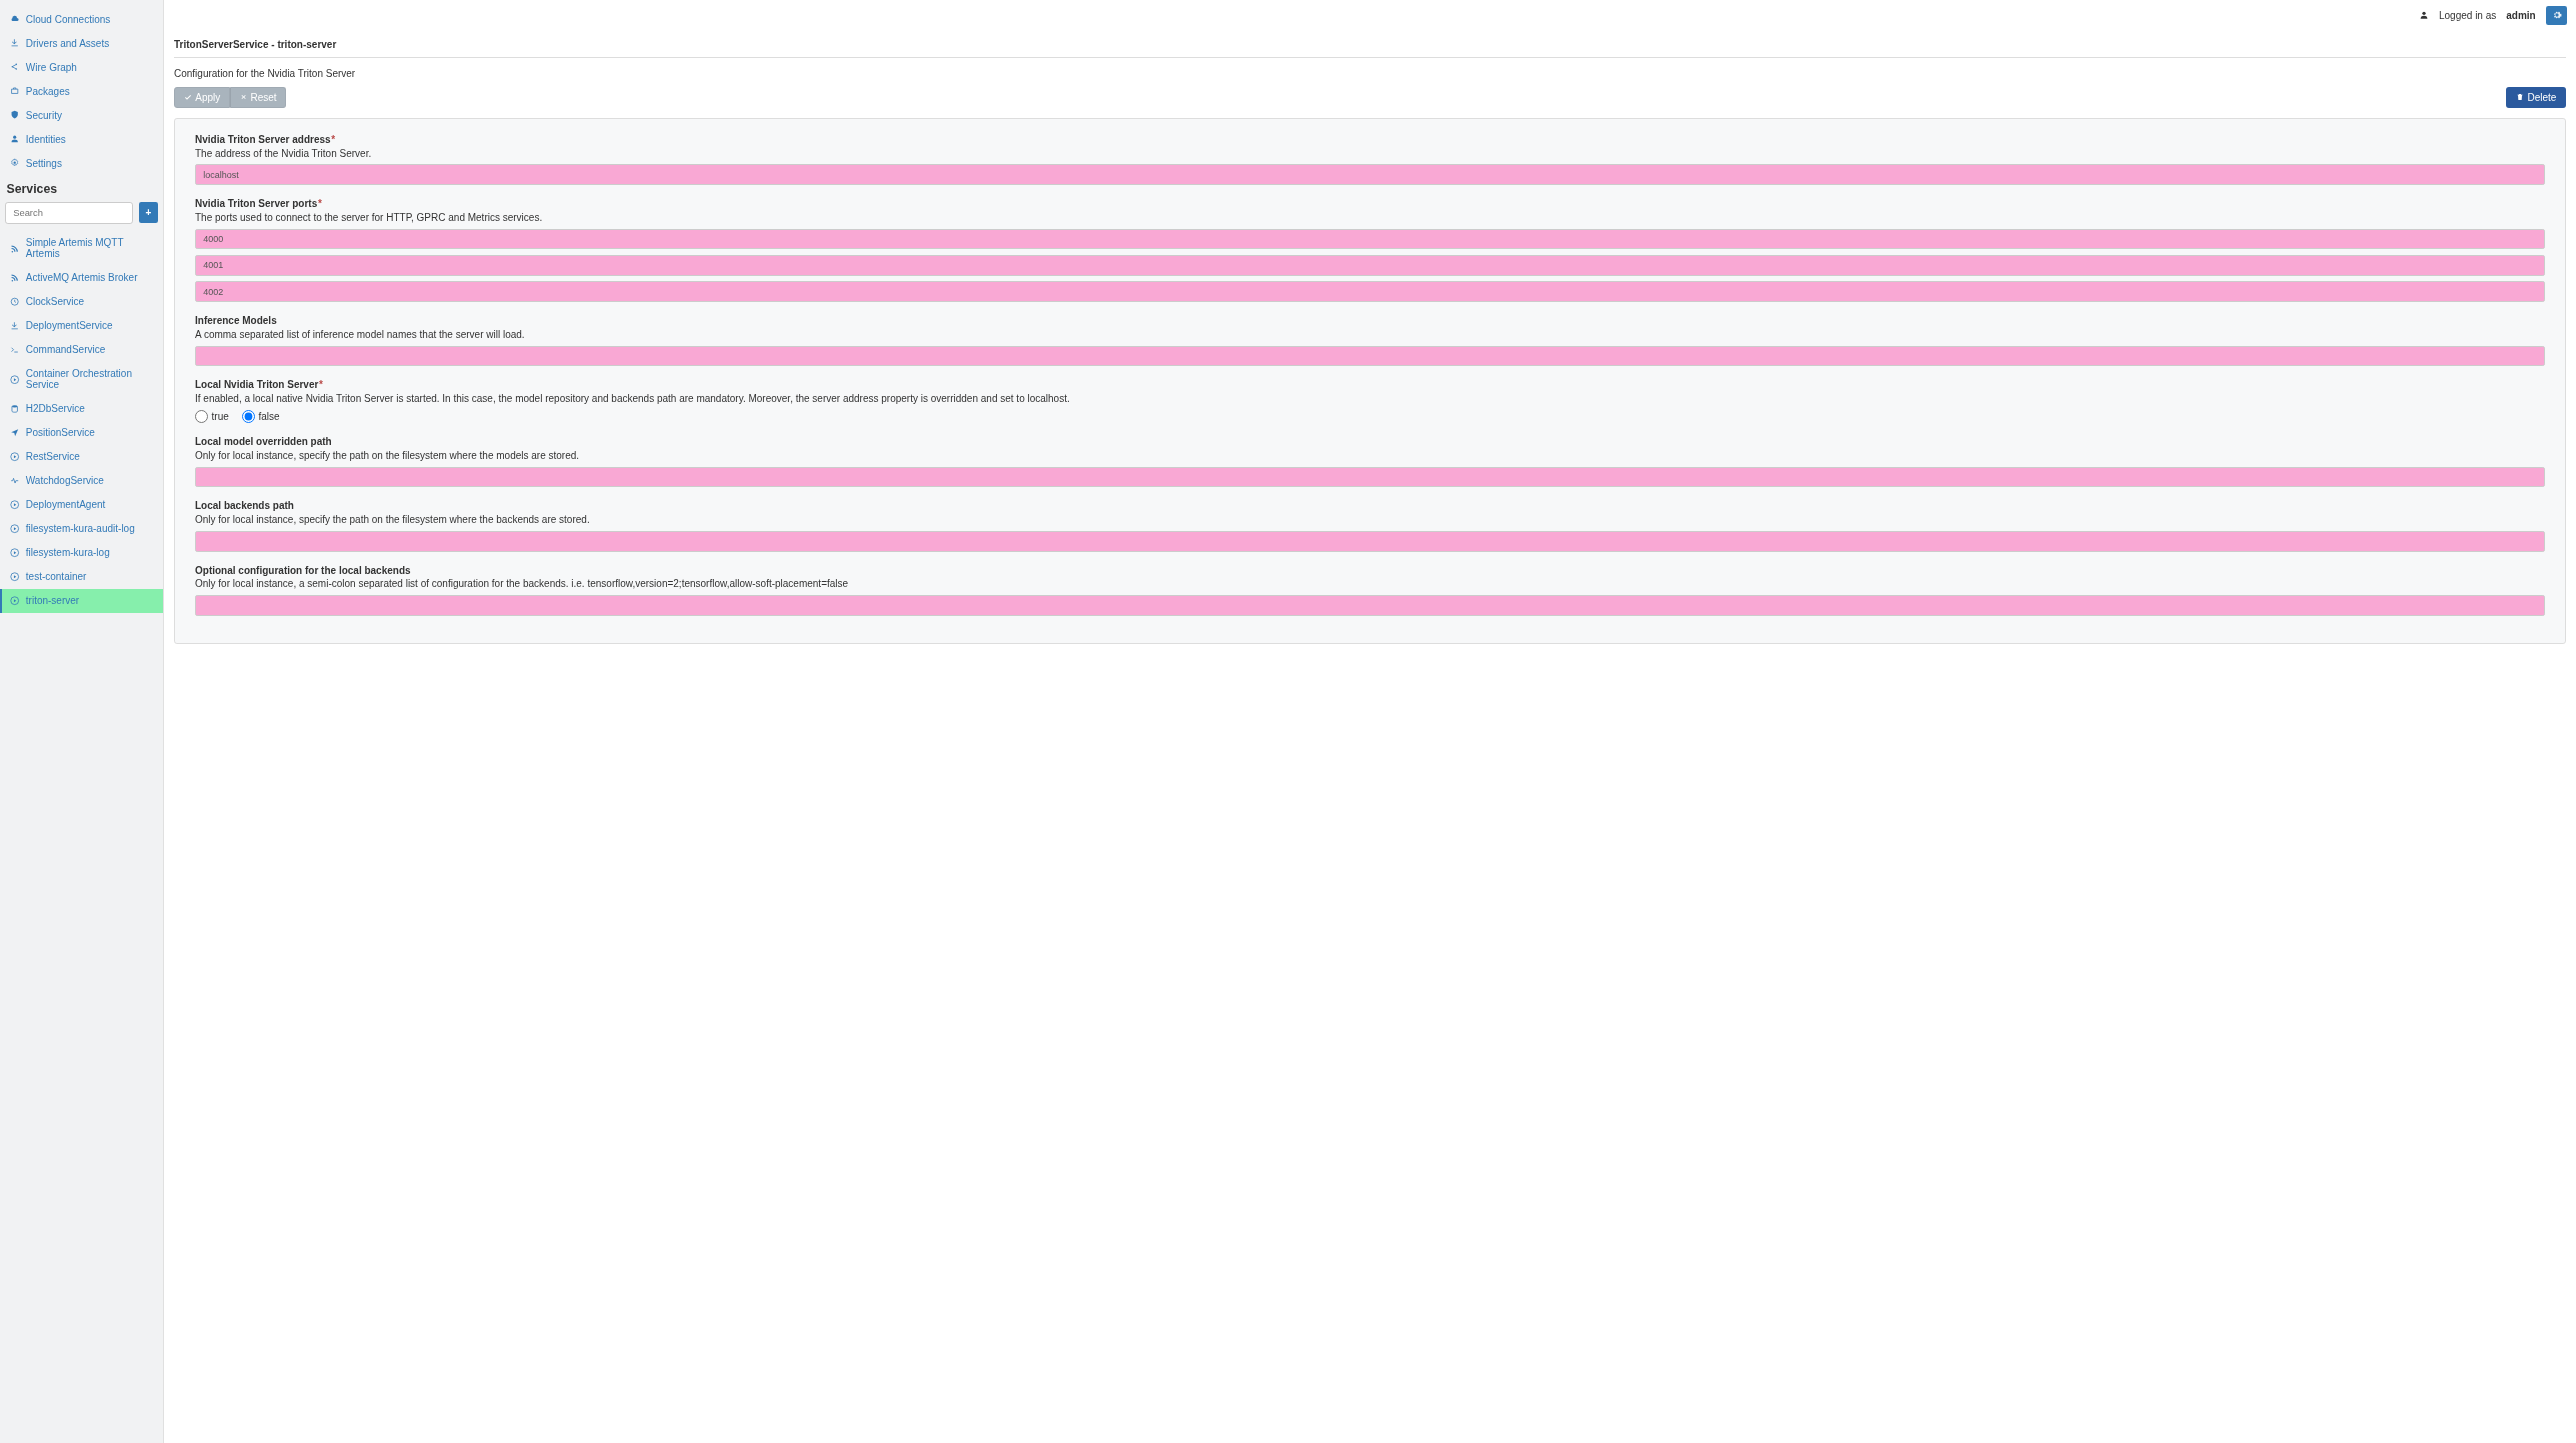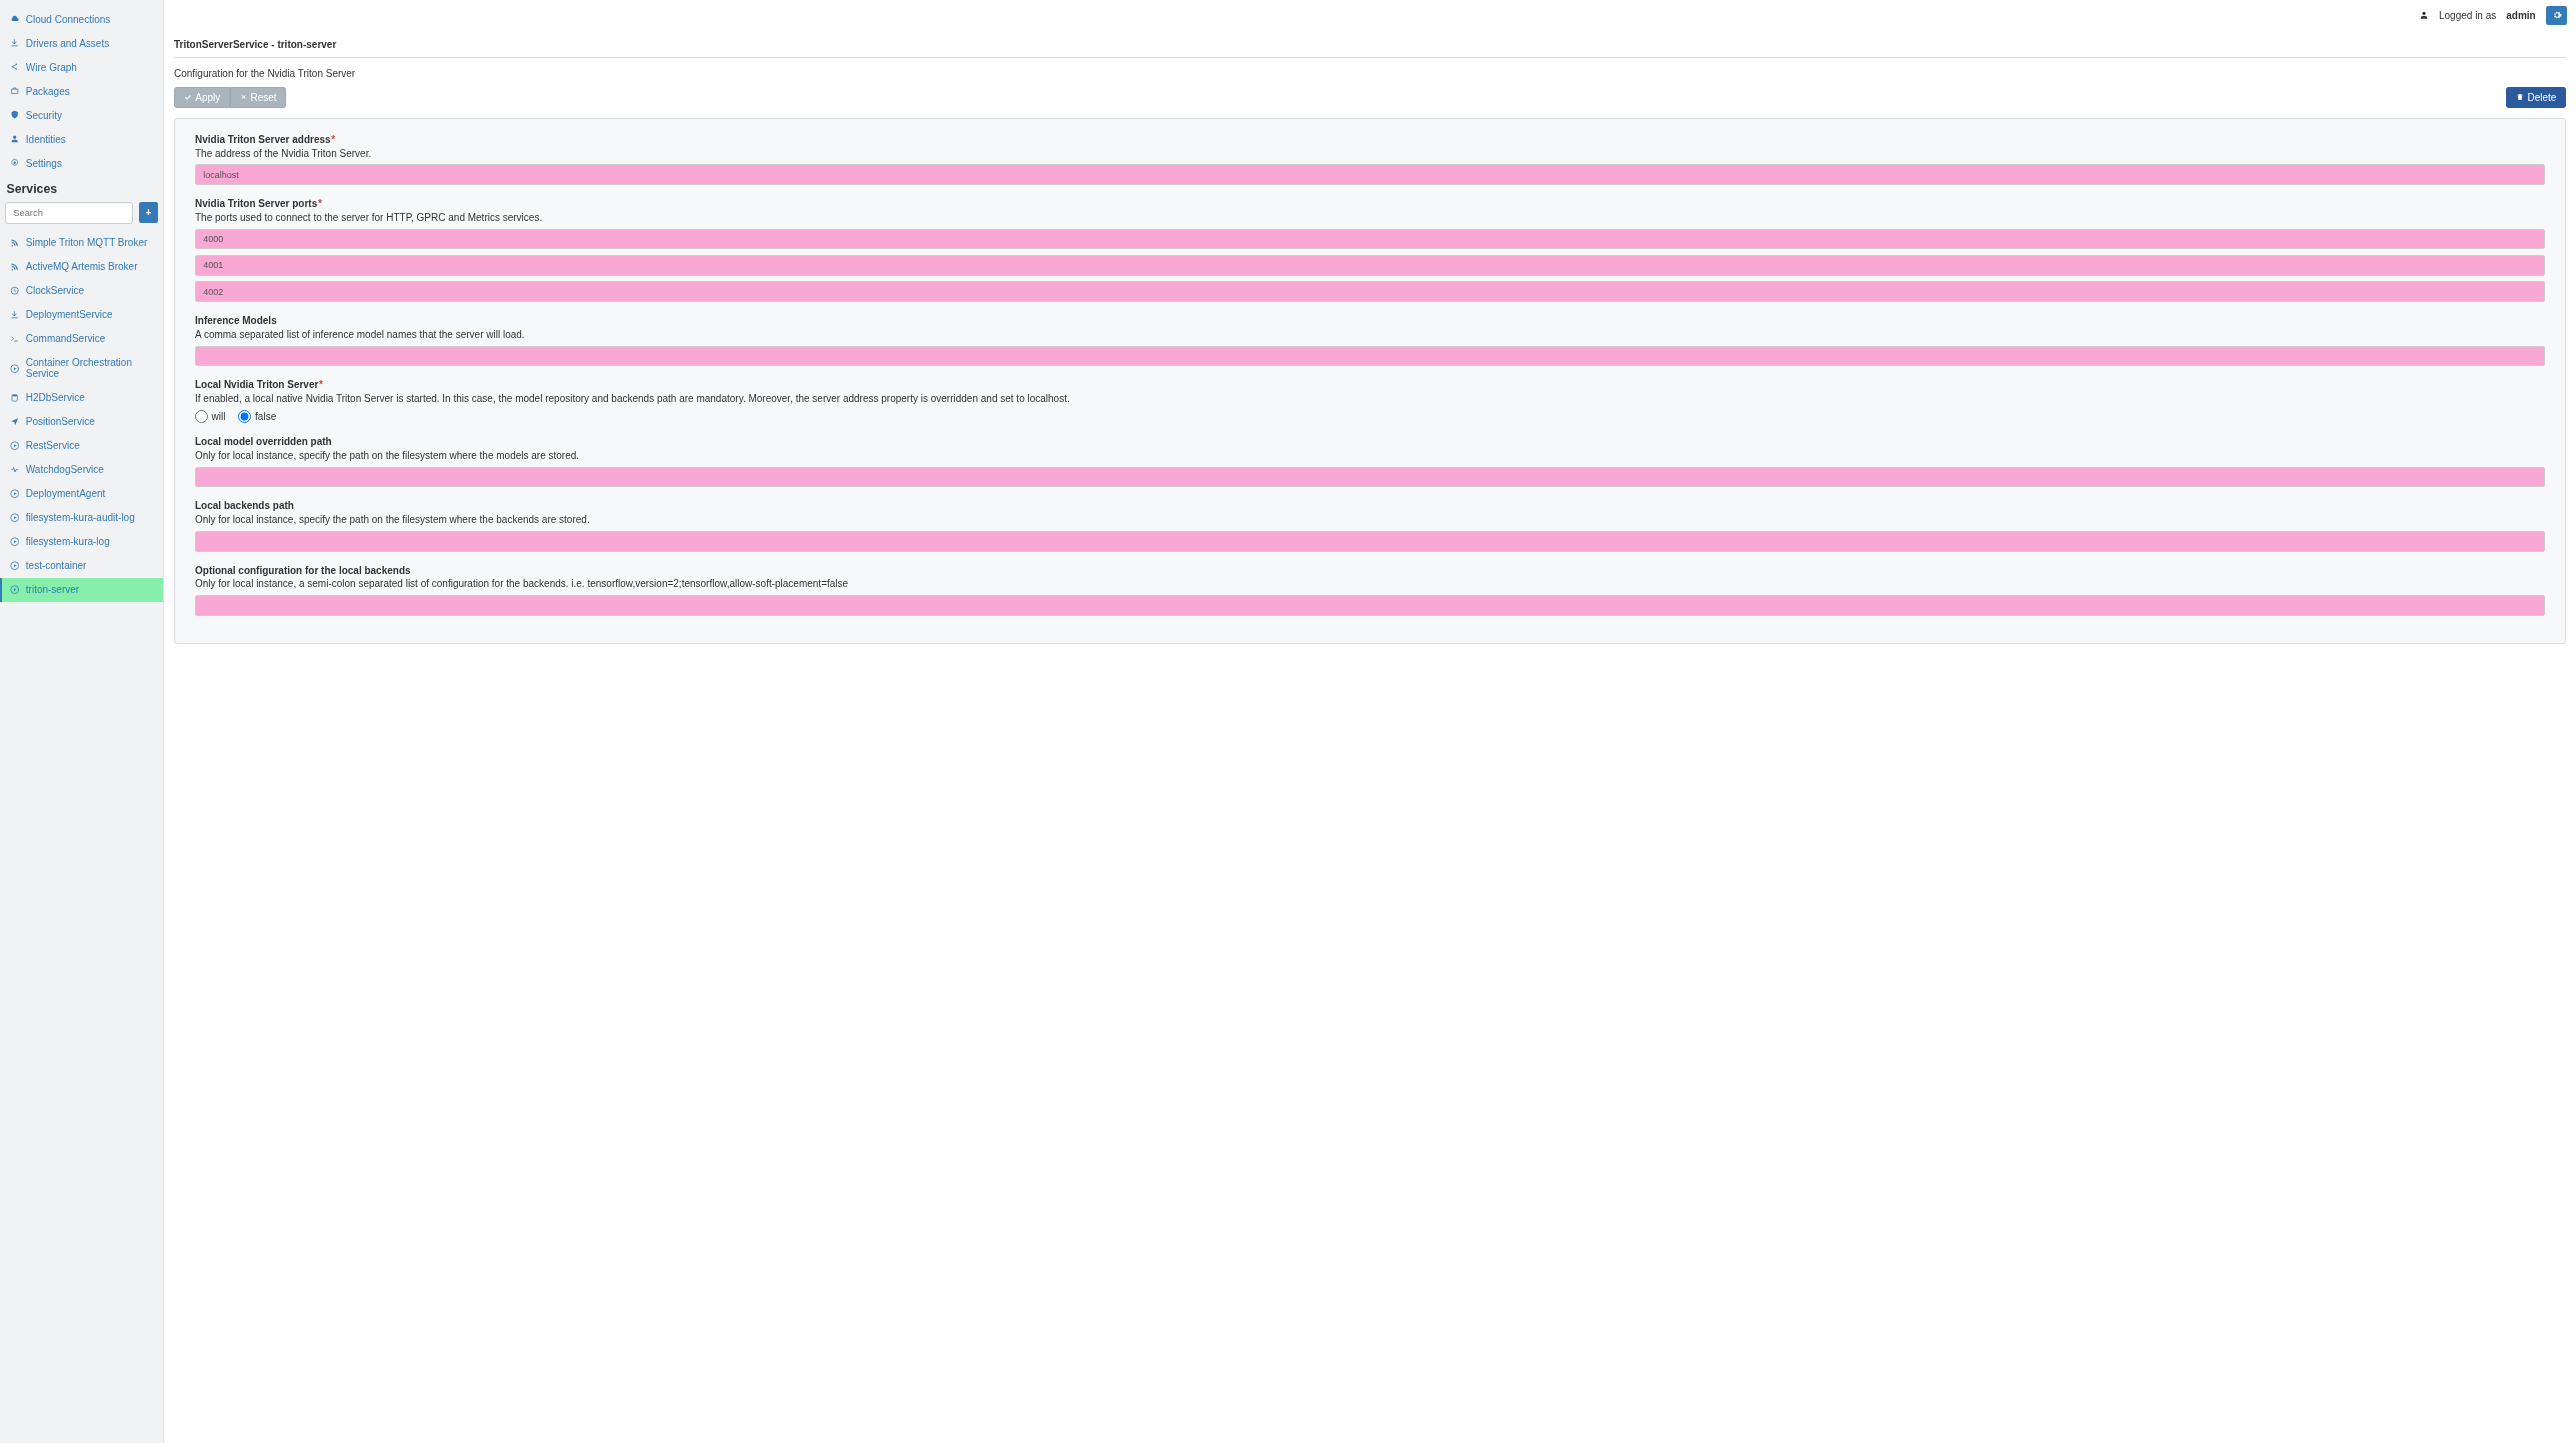--- a/index.html
+++ b/index.html
@@ -261,21 +261,21 @@
       <span>+</span>
     </button>
   </div>
   <div id="services-nav">
       <div class="nav-item">
         <span class="nav-icon">
           <svg width="9.4" height="9.4" viewBox="0 0 24 24" fill="currentColor">
             <path d="M4 4a16 16 0 0116 16h-3A13 13 0 004 7zM4 10a10 10 0 0110 10h-3a7 7 0 00-7-7zM6 18a2 2 0 110 4 2 2 0 010-4z"></path>
           </svg>
         </span>
-        <span>Simple Triton MQTT Broker</span>
+        <span>Simple Artemis MQTT Artemis</span>
       </div>
       <div class="nav-item">
         <span class="nav-icon">
           <svg width="9.4" height="9.4" viewBox="0 0 24 24" fill="currentColor">
             <path d="M4 4a16 16 0 0116 16h-3A13 13 0 004 7zM4 10a10 10 0 0110 10h-3a7 7 0 00-7-7zM6 18a2 2 0 110 4 2 2 0 010-4z"></path>
           </svg>
         </span>
         <span>ActiveMQ Artemis Broker</span>
       </div>
       <div class="nav-item">
@@ -467,21 +467,21 @@
         <div class="form-help">A comma separated list of inference model names that the server will load.</div>
         <input class="form-control" type="text" value="" style="">
       </div>
 
       <div class="form-group">
         <label class="form-label"><span>Local Nvidia Triton Server</span><span class="required">*</span></label>
         <div class="form-help">If enabled, a local native Nvidia Triton Server is started. In this case, the model repository and backends path are mandatory. Moreover, the server address property is overridden and set to localhost.</div>
         <div class="radio-row">
           <label class="radio-item">
             <input type="radio" name="local" style="">
-            <span>will</span>
+            <span>true</span>
           </label>
           <label class="radio-item">
             <input type="radio" name="local" checked="" style="">
             <span>false</span>
           </label>
         </div>
       </div>
 
       <div class="form-group">
         <label class="form-label">Local model overridden path</label>

